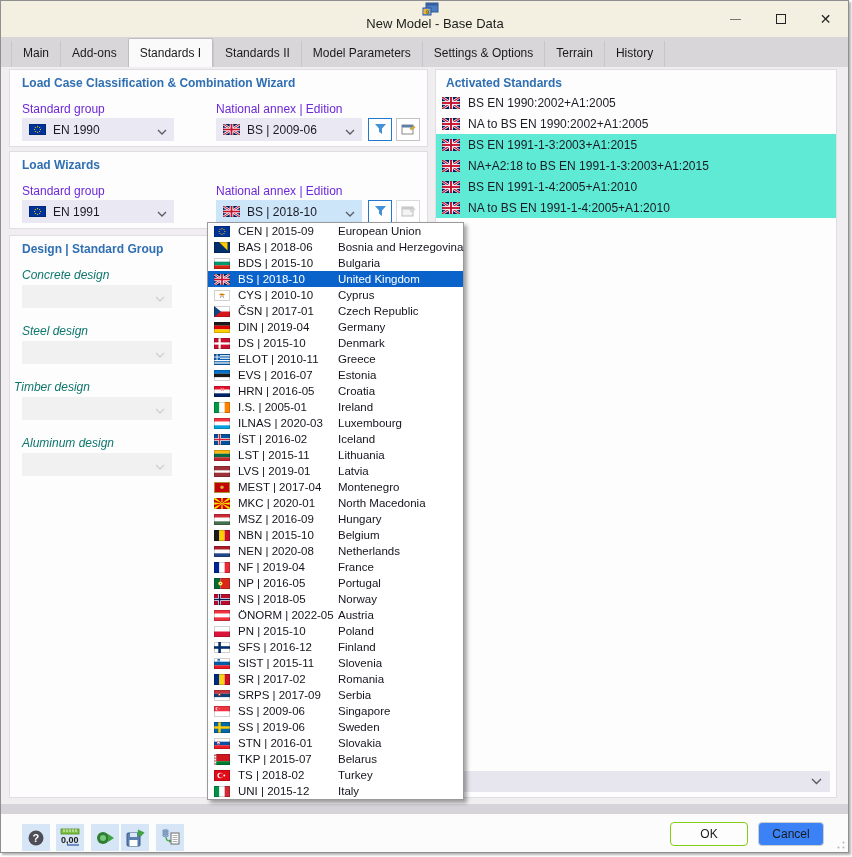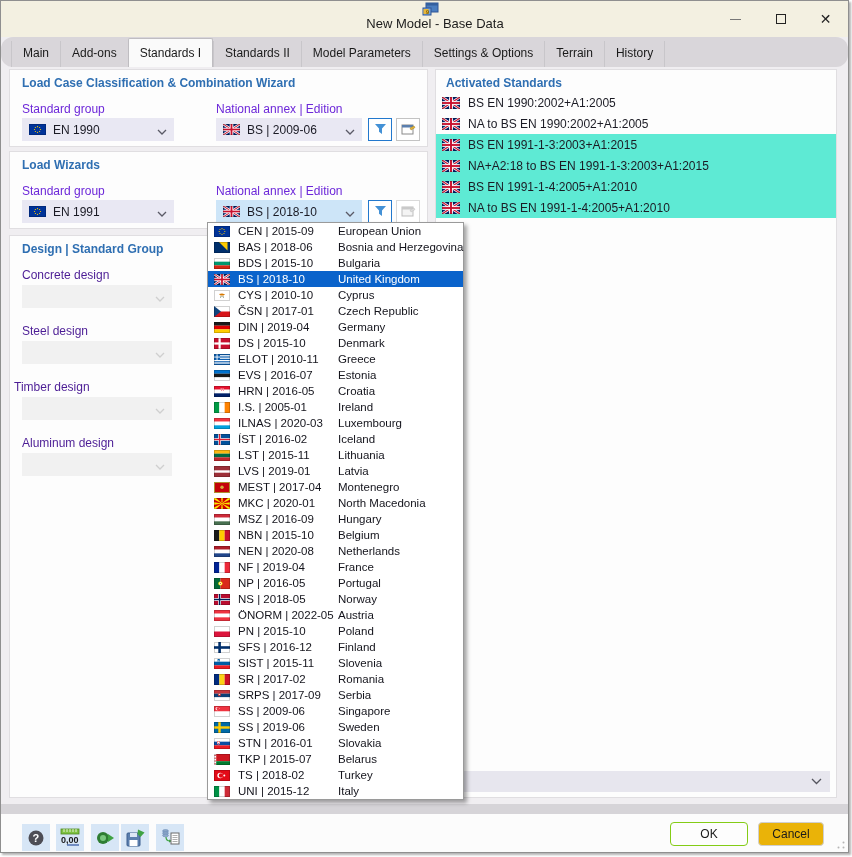--- a/index.html
+++ b/index.html
@@ -4,29 +4,29 @@
 <style>
 *{margin:0;padding:0;box-sizing:border-box;}
 html,body{width:852px;height:857px;background:#ffffff;font-family:"Liberation Sans",sans-serif;}
 .dialog{position:absolute;left:0;top:0;width:849px;height:853px;border:1px solid #8f8f8f;background:#f0eef1;box-shadow:2px 2px 2px rgba(0,0,0,.3);}
 .titlebar{position:absolute;left:0;top:0;right:0;height:36px;background:#f3f0e1;display:flex;align-items:center;padding-left:12px;flex-direction:column;}
 .title-text{font-size:13px;color:#1c1c1c;margin-left:9px;}
 .win-controls{position:absolute;right:0;top:0;height:36px;display:flex;}
 .win-btn{width:45px;height:36px;display:flex;align-items:center;justify-content:center;font-size:13px;color:#222;}
 .min-glyph{width:11px;height:1px;background:#777;display:block;}
 .max-glyph{width:10px;height:10px;border:1px solid #222;display:block;}
-.tabbar{position:absolute;left:0;top:36px;right:0;height:30px;background:#d9d6da;display:flex;align-items:flex-end;padding-left:10px;border-radius:12px;}
+.tabbar{position:absolute;left:0;top:36px;right:0;height:30px;background:#d9d6da;display:flex;align-items:flex-end;padding-left:10px;}
 .tab{height:26px;line-height:25px;padding:0 11px;font-size:12px;color:#1a1a1a;border-left:1px solid #c8c6ca;position:relative;}
 .tab:last-child{border-right:1px solid #c8c6ca;}
 .tab.active{background:#fafafa;height:29px;line-height:28px;border:1px solid #bfbdc1;border-bottom:none;border-radius:2px 2px 0 0;z-index:2;}
 .content{position:absolute;left:0;top:66px;right:0;height:737px;background:#f0eef1;}
 .gbox{position:absolute;background:#fdfdfd;border:1px solid #e0dee1;}
 .gtitle{position:absolute;left:12px;top:6px;font-size:12px;font-weight:bold;color:#2f6fb2;white-space:nowrap;}
 .lbl{position:absolute;font-size:12px;color:#6d28d9;white-space:nowrap;}
-.lbl.dis{color:#4c1d95;}
+.lbl.dis{color:#0f766e;font-style:italic;}
 .combo{position:absolute;height:23px;background:#e9e8f3;display:flex;align-items:center;padding:0 7px;}
 .combo .ctext{font-size:12px;color:#1a1a24;margin-left:7px;white-space:nowrap;}
 .combo .chev{margin-left:auto;}
 .combo.focused{background:#cde5f8;}
 .combo.dis{background:#f1f1f1;}
 .flag{display:inline-block;line-height:0;outline:1px solid rgba(0,0,0,.18);outline-offset:-1px;flex:0 0 auto;}
 .sqbtn{position:absolute;width:24px;height:23px;background:#fff;display:flex;align-items:center;justify-content:center;}
 .sqbtn.filter{border:1px solid #2278cd;}
 .sqbtn.annex{border:1px solid #c3c3c3;}
 .rrow{display:flex;align-items:center;height:21px;padding-left:6px;font-size:12px;color:#1b1b24;}
@@ -36,21 +36,21 @@
 .collapsed-bar svg{margin-left:auto;margin-right:8px;}
 .dropdown{position:absolute;left:206px;top:155px;width:257px;background:#fff;border:1px solid #9a9a9a;box-shadow:3px 3px 4px rgba(0,0,0,.35);z-index:10;}
 .drow{display:flex;align-items:center;height:16px;padding-left:6px;font-size:11.5px;color:#14141c;white-space:nowrap;}
 .drow .flag{margin-right:8px;}
 .drow .code{width:100px;flex:0 0 auto;}
 .drow.selected{background:#0a63cb;color:#fff;}
 .band{position:absolute;left:0;right:0;top:803px;height:10px;background:#d6d4d8;}
 .footer{position:absolute;left:0;right:0;top:813px;bottom:0;background:#fcfcfc;}
 .fbtn{position:absolute;top:10px;width:28px;height:27px;background:#d7e6f6;display:flex;align-items:center;justify-content:center;}
 .okbtn{position:absolute;left:669px;top:8px;width:78px;height:24px;border:1px solid #84cc16;border-radius:4px;background:#fdfdfd;font-size:12px;color:#1a1a1a;display:flex;align-items:center;justify-content:center;}
-.cancelbtn{position:absolute;left:757px;top:8px;width:66px;height:24px;border:1px solid #cfcfcf;border-radius:4px;background:#eab308;font-size:12px;color:#1a1a1a;display:flex;align-items:center;justify-content:center;}
+.cancelbtn{position:absolute;left:757px;top:8px;width:66px;height:24px;border:1px solid #cfcfcf;border-radius:4px;background:#3b82f6;font-size:12px;color:#1a1a1a;display:flex;align-items:center;justify-content:center;}
 .grip{position:absolute;right:3px;bottom:3px;width:8px;height:8px;}
 </style>
 </head>
 <body>
 
 <div class="dialog">
   <div class="titlebar">
     <span class="flag" style="outline:none"><svg width="18" height="15" viewBox="0 0 18 15">
           <rect x="4" y="2" width="12" height="9" fill="#4a7dbf" stroke="#2f5597" stroke-width="1"></rect>
           <rect x="4" y="2" width="12" height="2.5" fill="#335f9e"></rect>

